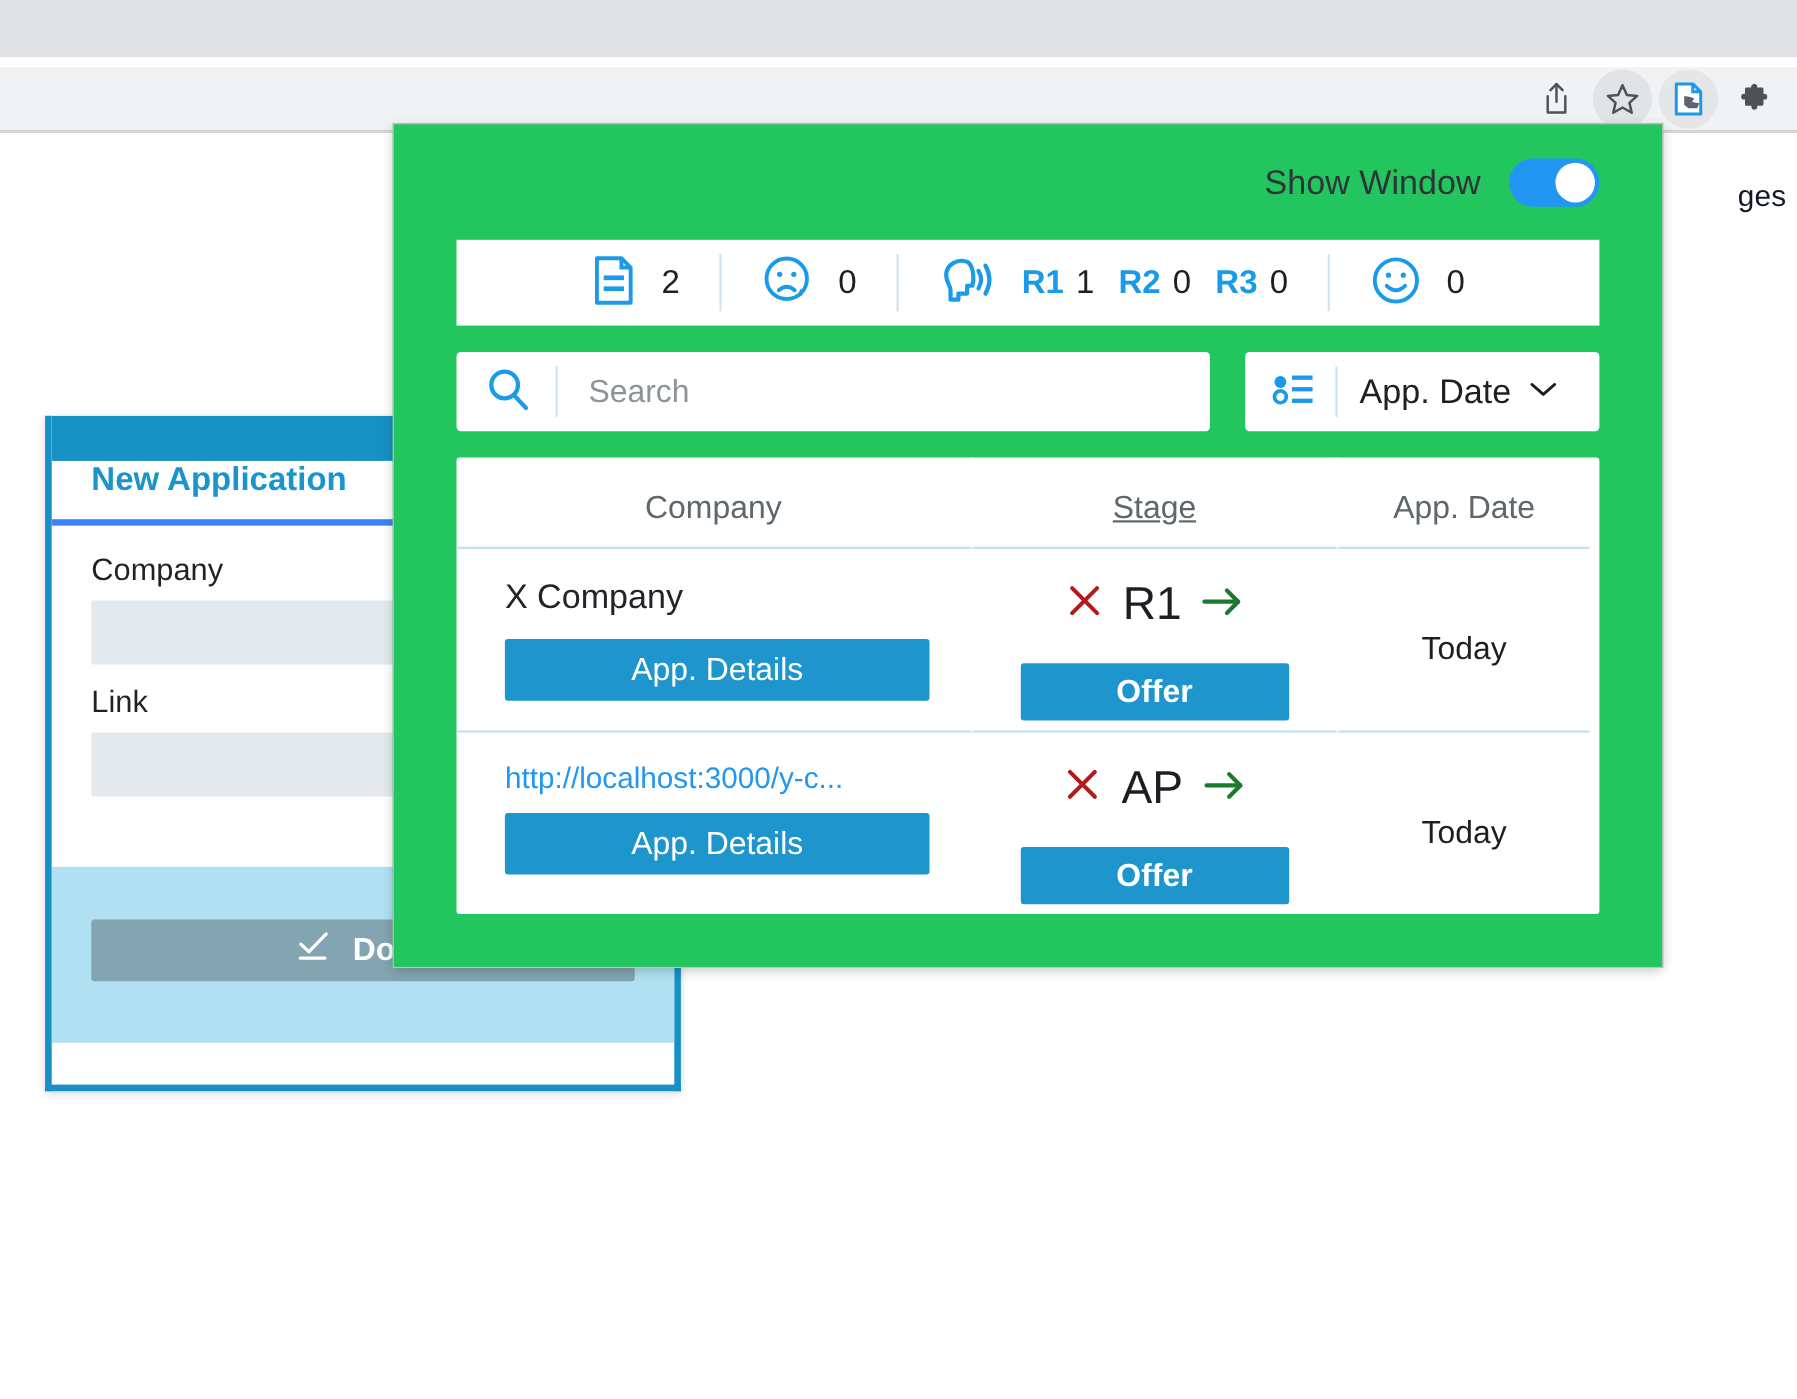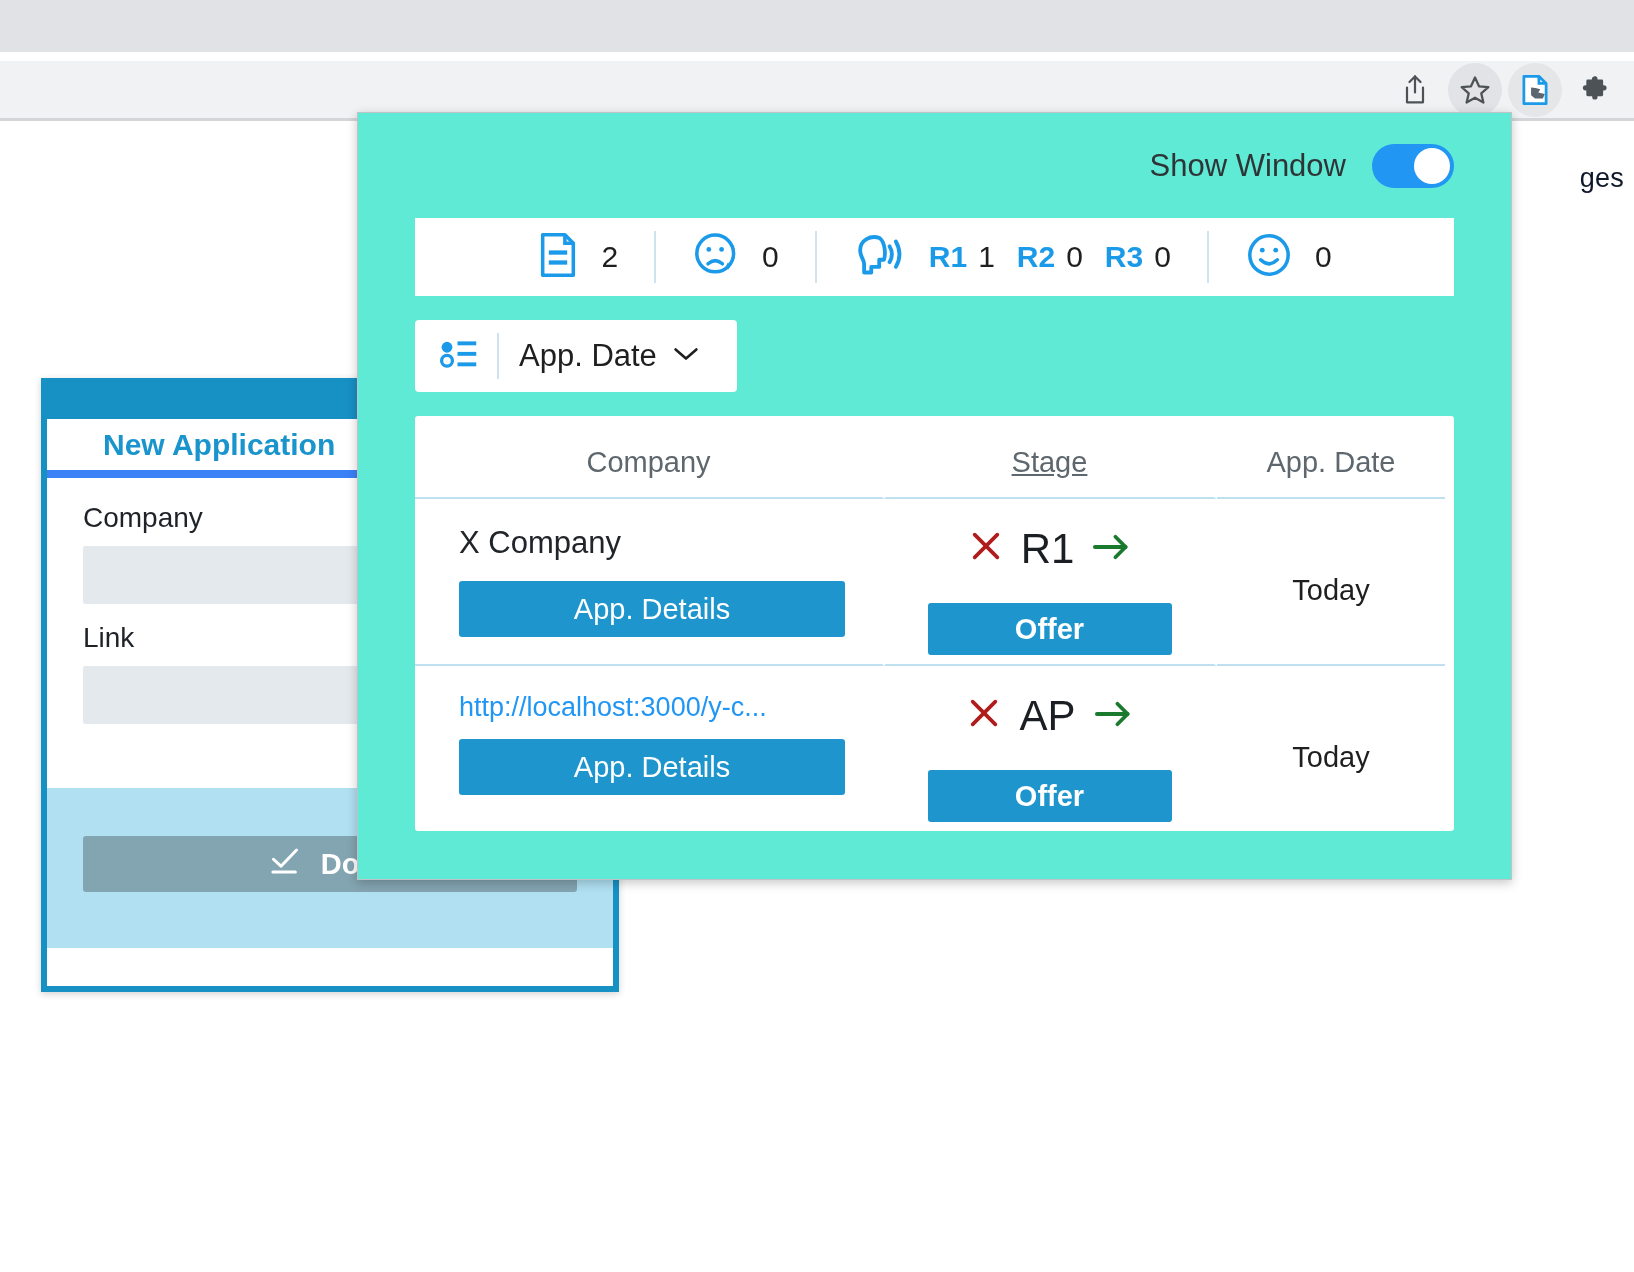--- a/index.html
+++ b/index.html
@@ -85,24 +85,24 @@
     box-sizing: border-box;
     box-shadow: 0 2px 7px rgba(0,0,0,0.18);
     overflow: hidden;
   }
   #dialog-titlebar {
     height: 41px;
     background: #1790c4;
   }
   #dialog-heading-wrap {
     height: 59px;
-    border-bottom: 8px solid #3b82f6;
-    display: flex;
-    align-items: center;
-    padding-left: 56px;
+    border-bottom: 6px solid #3b82f6;
+    display: flex;
+    align-items: flex-start;
+    padding-left: 36px;
     box-sizing: border-box;
   }
   #dialog-heading {
     color: #1a94cc;
     font-size: 30px;
     font-weight: bold;
   }
   #dialog-body {
     padding: 18px 36px 0 36px;
     background: #ffffff;
@@ -149,21 +149,21 @@
     align-items: center;
     justify-content: center;
     gap: 18px;
   }
 
   
   #ext-panel {
     position: absolute;
     left: 357px; top: 112px;
     width: 1155px; height: 768px;
-    background: #5eead4;
+    background: #22c55e;
     border: 1px solid #bdc3c7;
     box-sizing: border-box;
     box-shadow: 0 3px 10px rgba(0,0,0,0.22);
     overflow: hidden;
   }
   #show-window-row {
     height: 105px;
     display: flex;
     align-items: center;
     justify-content: flex-end;
@@ -493,20 +493,30 @@
           <circle cx="10.8" cy="12" r="1.5" fill="#1a9ae8" stroke="none"></circle>
           <circle cx="19.2" cy="12" r="1.5" fill="#1a9ae8" stroke="none"></circle>
           <path d="M9.8 18 Q15 23 20.2 18" stroke-linecap="round"></path>
         </svg>
       </span>
       <span class="stat-value">0</span>
     </div>
   </div>
 
   <div id="search-row">
+    <div id="search-box">
+      <span>
+        <svg width="42" height="42" viewBox="0 0 26 26" fill="none" stroke="#1a9ae8" stroke-width="2.4" stroke-linecap="round">
+          <circle cx="11" cy="10.5" r="7.5"></circle>
+          <path d="M16.5 16.5 L23 23.5"></path>
+        </svg>
+      </span>
+      <div id="search-divider"></div>
+      <input id="search-input" type="text" placeholder="Search" style="">
+    </div>
     <div id="sort-box">
       <span>
         <svg width="40" height="36" viewBox="0 0 26 24" fill="none">
           <circle cx="5" cy="7.5" r="3.6" fill="#1a9ae8"></circle>
           <circle cx="5" cy="16.5" r="3.6" fill="none" stroke="#1a9ae8" stroke-width="2.2"></circle>
           <rect x="12" y="3.6" width="12.5" height="2.6" fill="#1a9ae8"></rect>
           <rect x="12" y="10.6" width="12.5" height="2.6" fill="#1a9ae8"></rect>
           <rect x="12" y="17.6" width="12.5" height="2.6" fill="#1a9ae8"></rect>
         </svg>
       </span>

